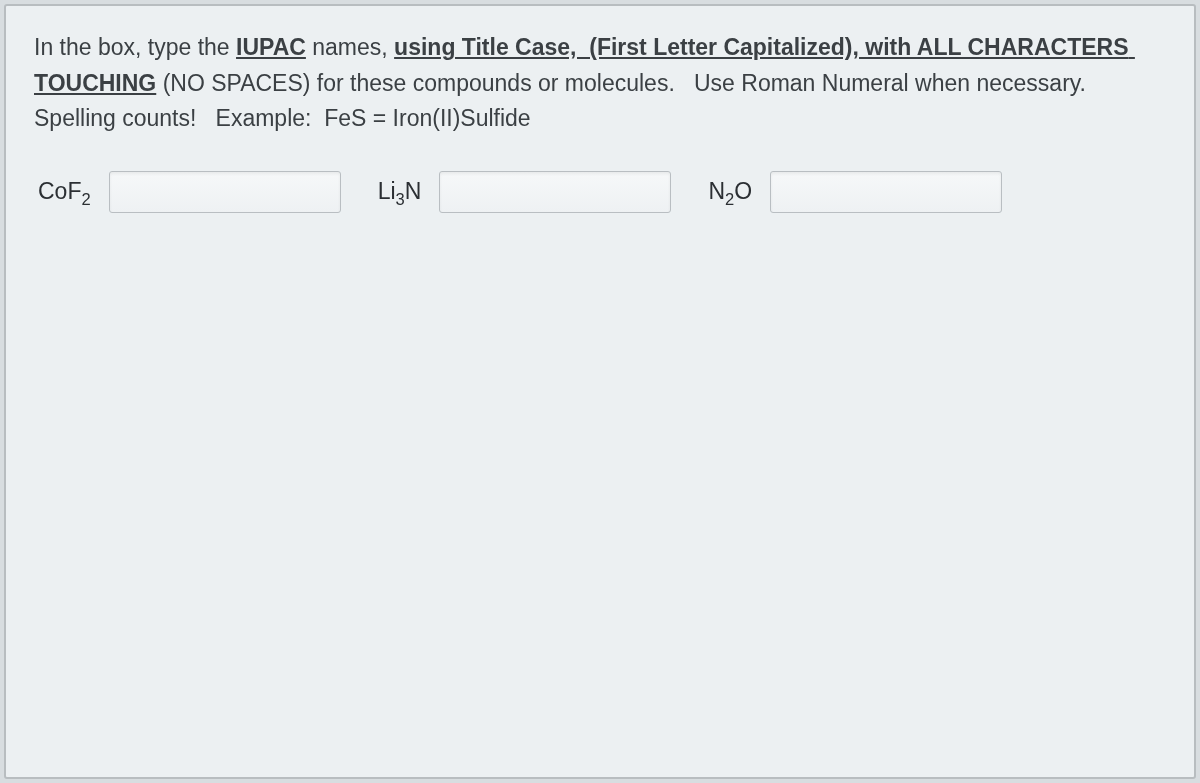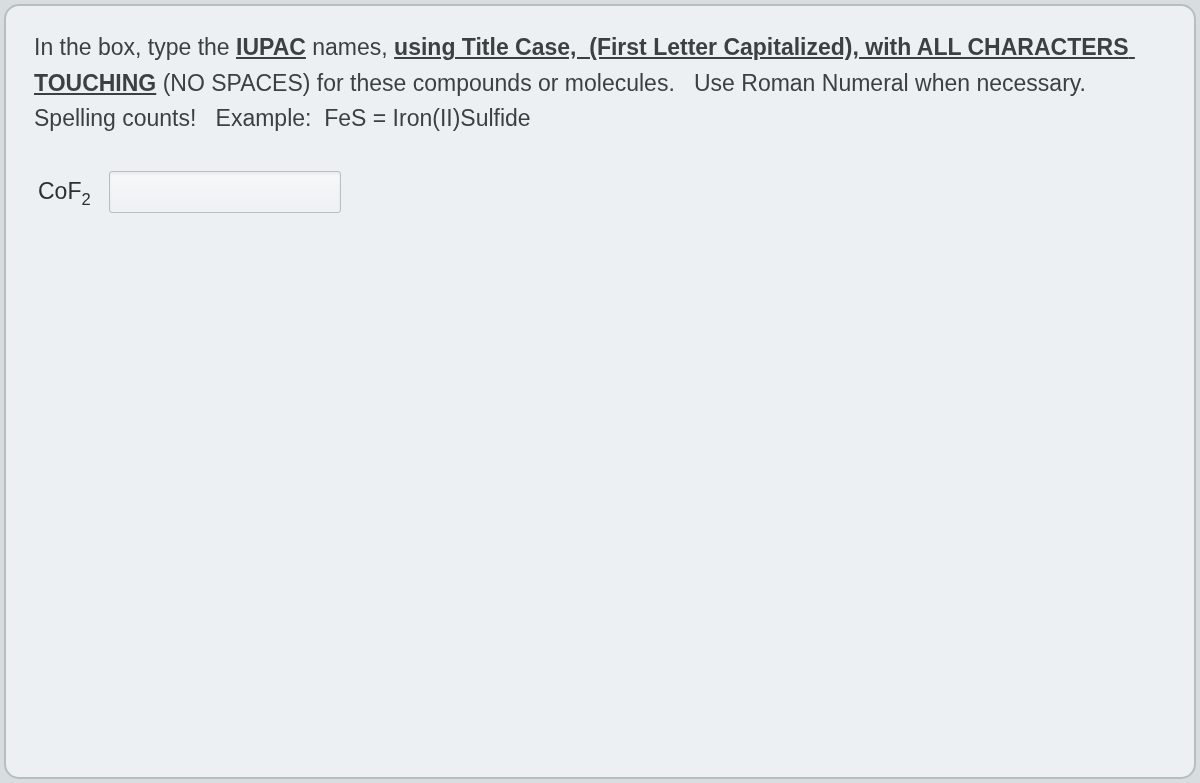--- a/index.html
+++ b/index.html
@@ -7,21 +7,21 @@
   body {
     font-family: Arial, Helvetica, sans-serif;
     background: #d8dde0;
     padding: 4px;
   }
   .sheet {
     width: 100%;
     height: 100%;
     background: #ecf0f2;
     border: 2px solid #b8bdc0;
-    border-radius: 15px;
+    border-radius: 3px;
     padding: 24px 28px 18px 28px;
     position: relative;
   }
   .instructions {
     font-size: 23px;
     line-height: 1.55;
     color: #3b4044;
     margin-bottom: 34px;
   }
   .instructions .seg { white-space: pre-wrap; }
@@ -53,15 +53,23 @@
 
 <div class="sheet">
 
   <p class="instructions"><span class="seg">In the box, type the </span><span class="seg u b">IUPAC</span><span class="seg"> names, </span><span class="seg u b">using Title Case,  (First Letter Capitalized), with ALL CHARACTERS TOUCHING</span><span class="seg"> (NO SPACES) for these compounds or molecules.   Use Roman Numeral when necessary.  Spelling counts!   Example:  FeS = Iron(II)Sulfide</span></p>
 
   <div class="rows">
     <div class="row">
       <span class="formula">CoF<sub>2</sub></span>
       <input class="answer" type="text" value="" style="">
     </div>
+    <div class="row">
+      <span class="formula">Li<sub>3</sub>N</span>
+      <input class="answer" type="text" value="" style="">
+    </div>
+    <div class="row">
+      <span class="formula">N<sub>2</sub>O</span>
+      <input class="answer" type="text" value="" style="">
+    </div>
   </div>
 
 </div>
 
 </body></html>

